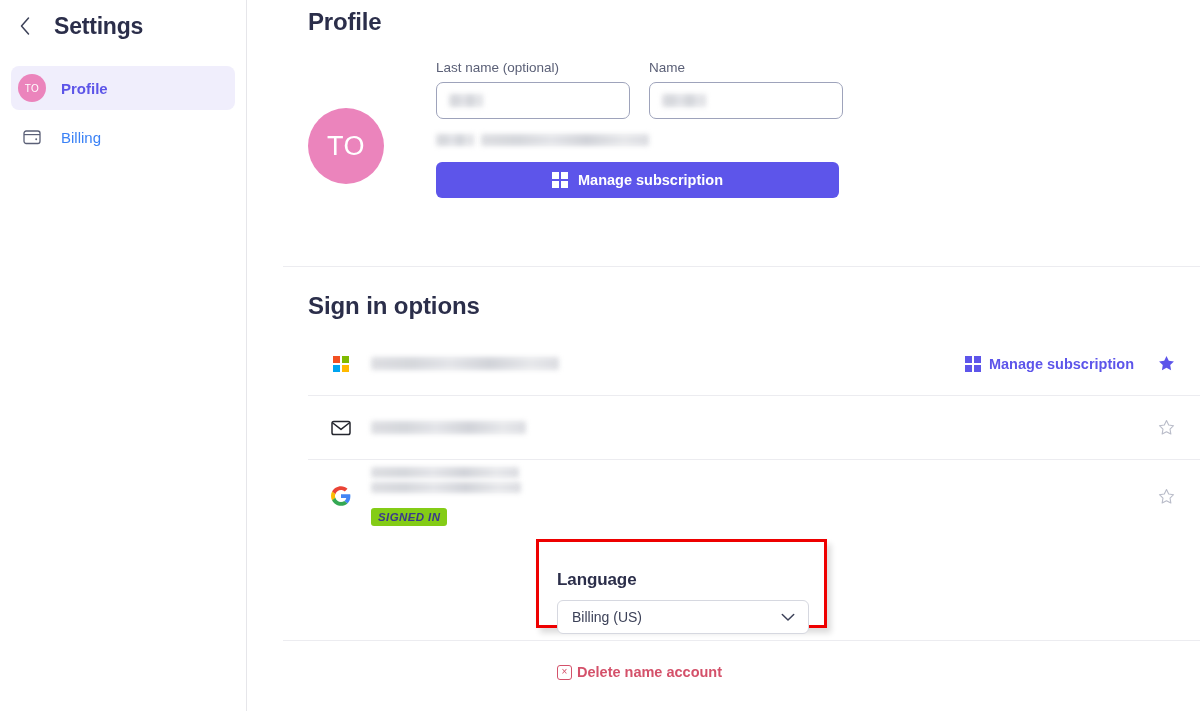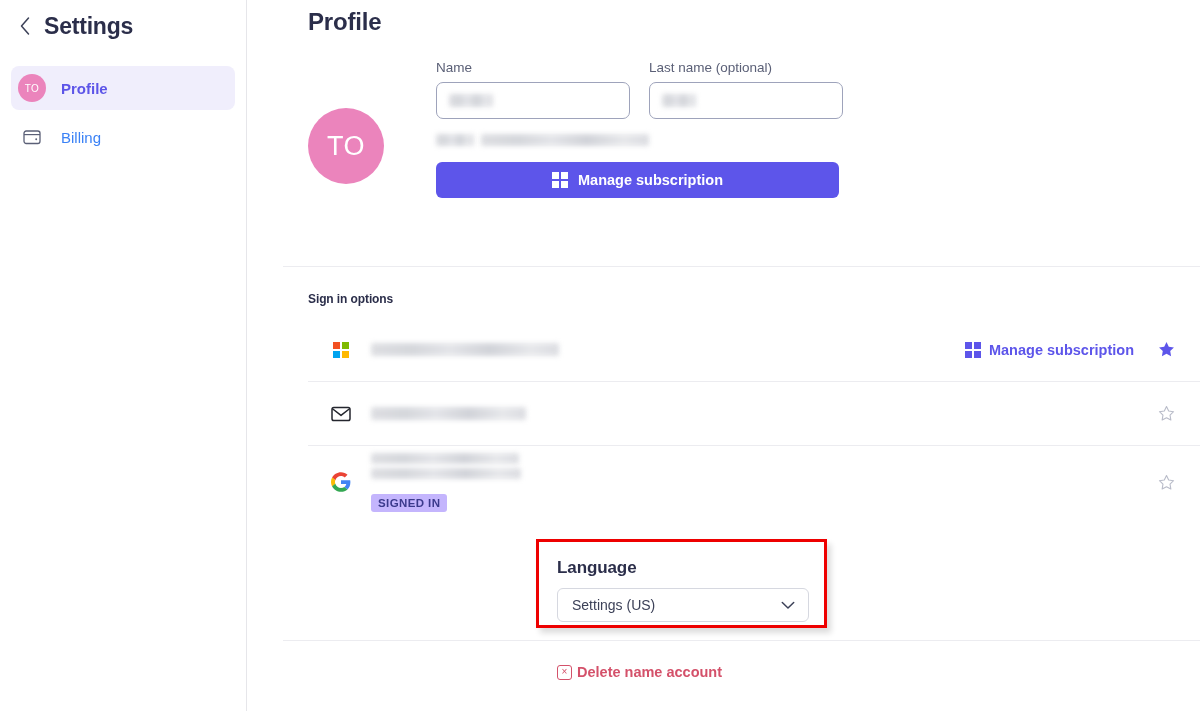--- a/index.html
+++ b/index.html
@@ -25,21 +25,21 @@
     background: #ffffff;
     border-right: 1px solid #e6e6ea;
     flex: 0 0 247px;
     padding-top: 0;
   }
   .sidebar-header {
     display: flex;
     align-items: center;
     height: 52px;
     padding-left: 14px;
-    gap: 8px;
+    gap: 18px;
   }
   .back-chevron {
     width: 22px;
     height: 22px;
     display: flex;
     align-items: center;
     justify-content: center;
     cursor: pointer;
   }
   .back-chevron svg { display: block; }
@@ -221,21 +221,21 @@
   .div-2 { top: 640px; }
 
   
   .signin-section {
     position: absolute;
     left: 61px;
     top: 292px;
     right: 0;
   }
   .section-title {
-    font-size: 12px;
+    font-size: 24px;
     font-weight: 600;
     color: #2b2e4a;
     letter-spacing: -0.1px;
   }
   .signin-list { margin-top: 12px; }
   .signin-row {
     display: flex;
     align-items: center;
     min-height: 64px;
     border-bottom: 1px solid #ececf0;
@@ -257,29 +257,30 @@
     display: flex;
     flex-direction: column;
     gap: 4px;
   }
   .rb-1 { width: 188px; height: 13px; }
   .rb-2 { width: 155px; height: 13px; }
   .rb-3a { width: 148px; height: 11px; }
   .rb-3b { width: 150px; height: 11px; }
   .signed-badge {
     display: inline-block;
-    background: #c4b5fd;
+    background: #84cc16;
     color: #3b3a8c;
     font-size: 11.5px;
     font-weight: 600;
     letter-spacing: 0.4px;
     padding: 3px 7px 3px 7px;
     border-radius: 3px;
     width: fit-content;
     margin-top: 11px;
+    font-style: italic;
   }
   .manage-link {
     display: flex;
     align-items: center;
     gap: 8px;
     color: #5d55ea;
     font-size: 14.5px;
     font-weight: 600;
     cursor: pointer;
     margin-right: 20px;
@@ -299,21 +300,21 @@
   .lang-highlight {
     position: absolute;
     left: 289px;
     top: 539px;
     width: 291px;
     height: 89px;
     border: 3px solid #ee0000;
     background: #ffffff;
     box-shadow: 4px 5px 6px rgba(0,0,0,0.14);
   }
-  .lang-inner { padding: 16px 18px 0 18px; border-radius: 15px; }
+  .lang-inner { padding: 28px 18px 0 18px; border-radius: 15px; }
   .lang-title {
     font-size: 17px;
     font-weight: 600;
     color: #2b2e4a;
     letter-spacing: -0.1px;
   }
   .lang-select {
     margin-top: 10px;
     width: 252px;
     height: 34px;
@@ -390,29 +391,29 @@
   <main class="main">
 
     <h1 class="page-title">Profile</h1>
 
     <section class="profile-block">
       <div class="big-avatar">TO</div>
 
       <div class="profile-fields">
         <div class="field-row">
           <div>
+            <label class="field-label">Last name (optional)</label>
+            <div class="text-input">
+              <span class="blur-bar input-blur" style="width:34px"></span>
+            </div>
+          </div>
+          <div>
             <label class="field-label">Name</label>
             <div class="text-input">
               <span class="blur-bar input-blur"></span>
-            </div>
-          </div>
-          <div>
-            <label class="field-label">Last name (optional)</label>
-            <div class="text-input">
-              <span class="blur-bar input-blur" style="width:34px"></span>
             </div>
           </div>
         </div>
 
         <div class="email-blur-wrap">
           <span class="blur-bar email-blur-1"></span>
           <span class="blur-bar email-blur-2"></span>
         </div>
 
         <button class="manage-btn">
@@ -500,21 +501,21 @@
           </span>
         </div>
 
       </div>
     </section>
 
     <section class="lang-highlight">
       <div class="lang-inner">
         <h2 class="lang-title">Language</h2>
         <div class="lang-select">
-          <span class="lang-value">Settings (US)</span>
+          <span class="lang-value">Billing (US)</span>
           <span>
             <svg width="14" height="9" viewBox="0 0 14 9" fill="none" aria-hidden="true">
               <path d="M1.3 1.5 L7 7 L12.7 1.5" stroke="#3c4158" stroke-width="1.5" stroke-linecap="round" stroke-linejoin="round"></path>
             </svg>
           </span>
         </div>
       </div>
     </section>
 
     <div class="divider div-2"></div>

